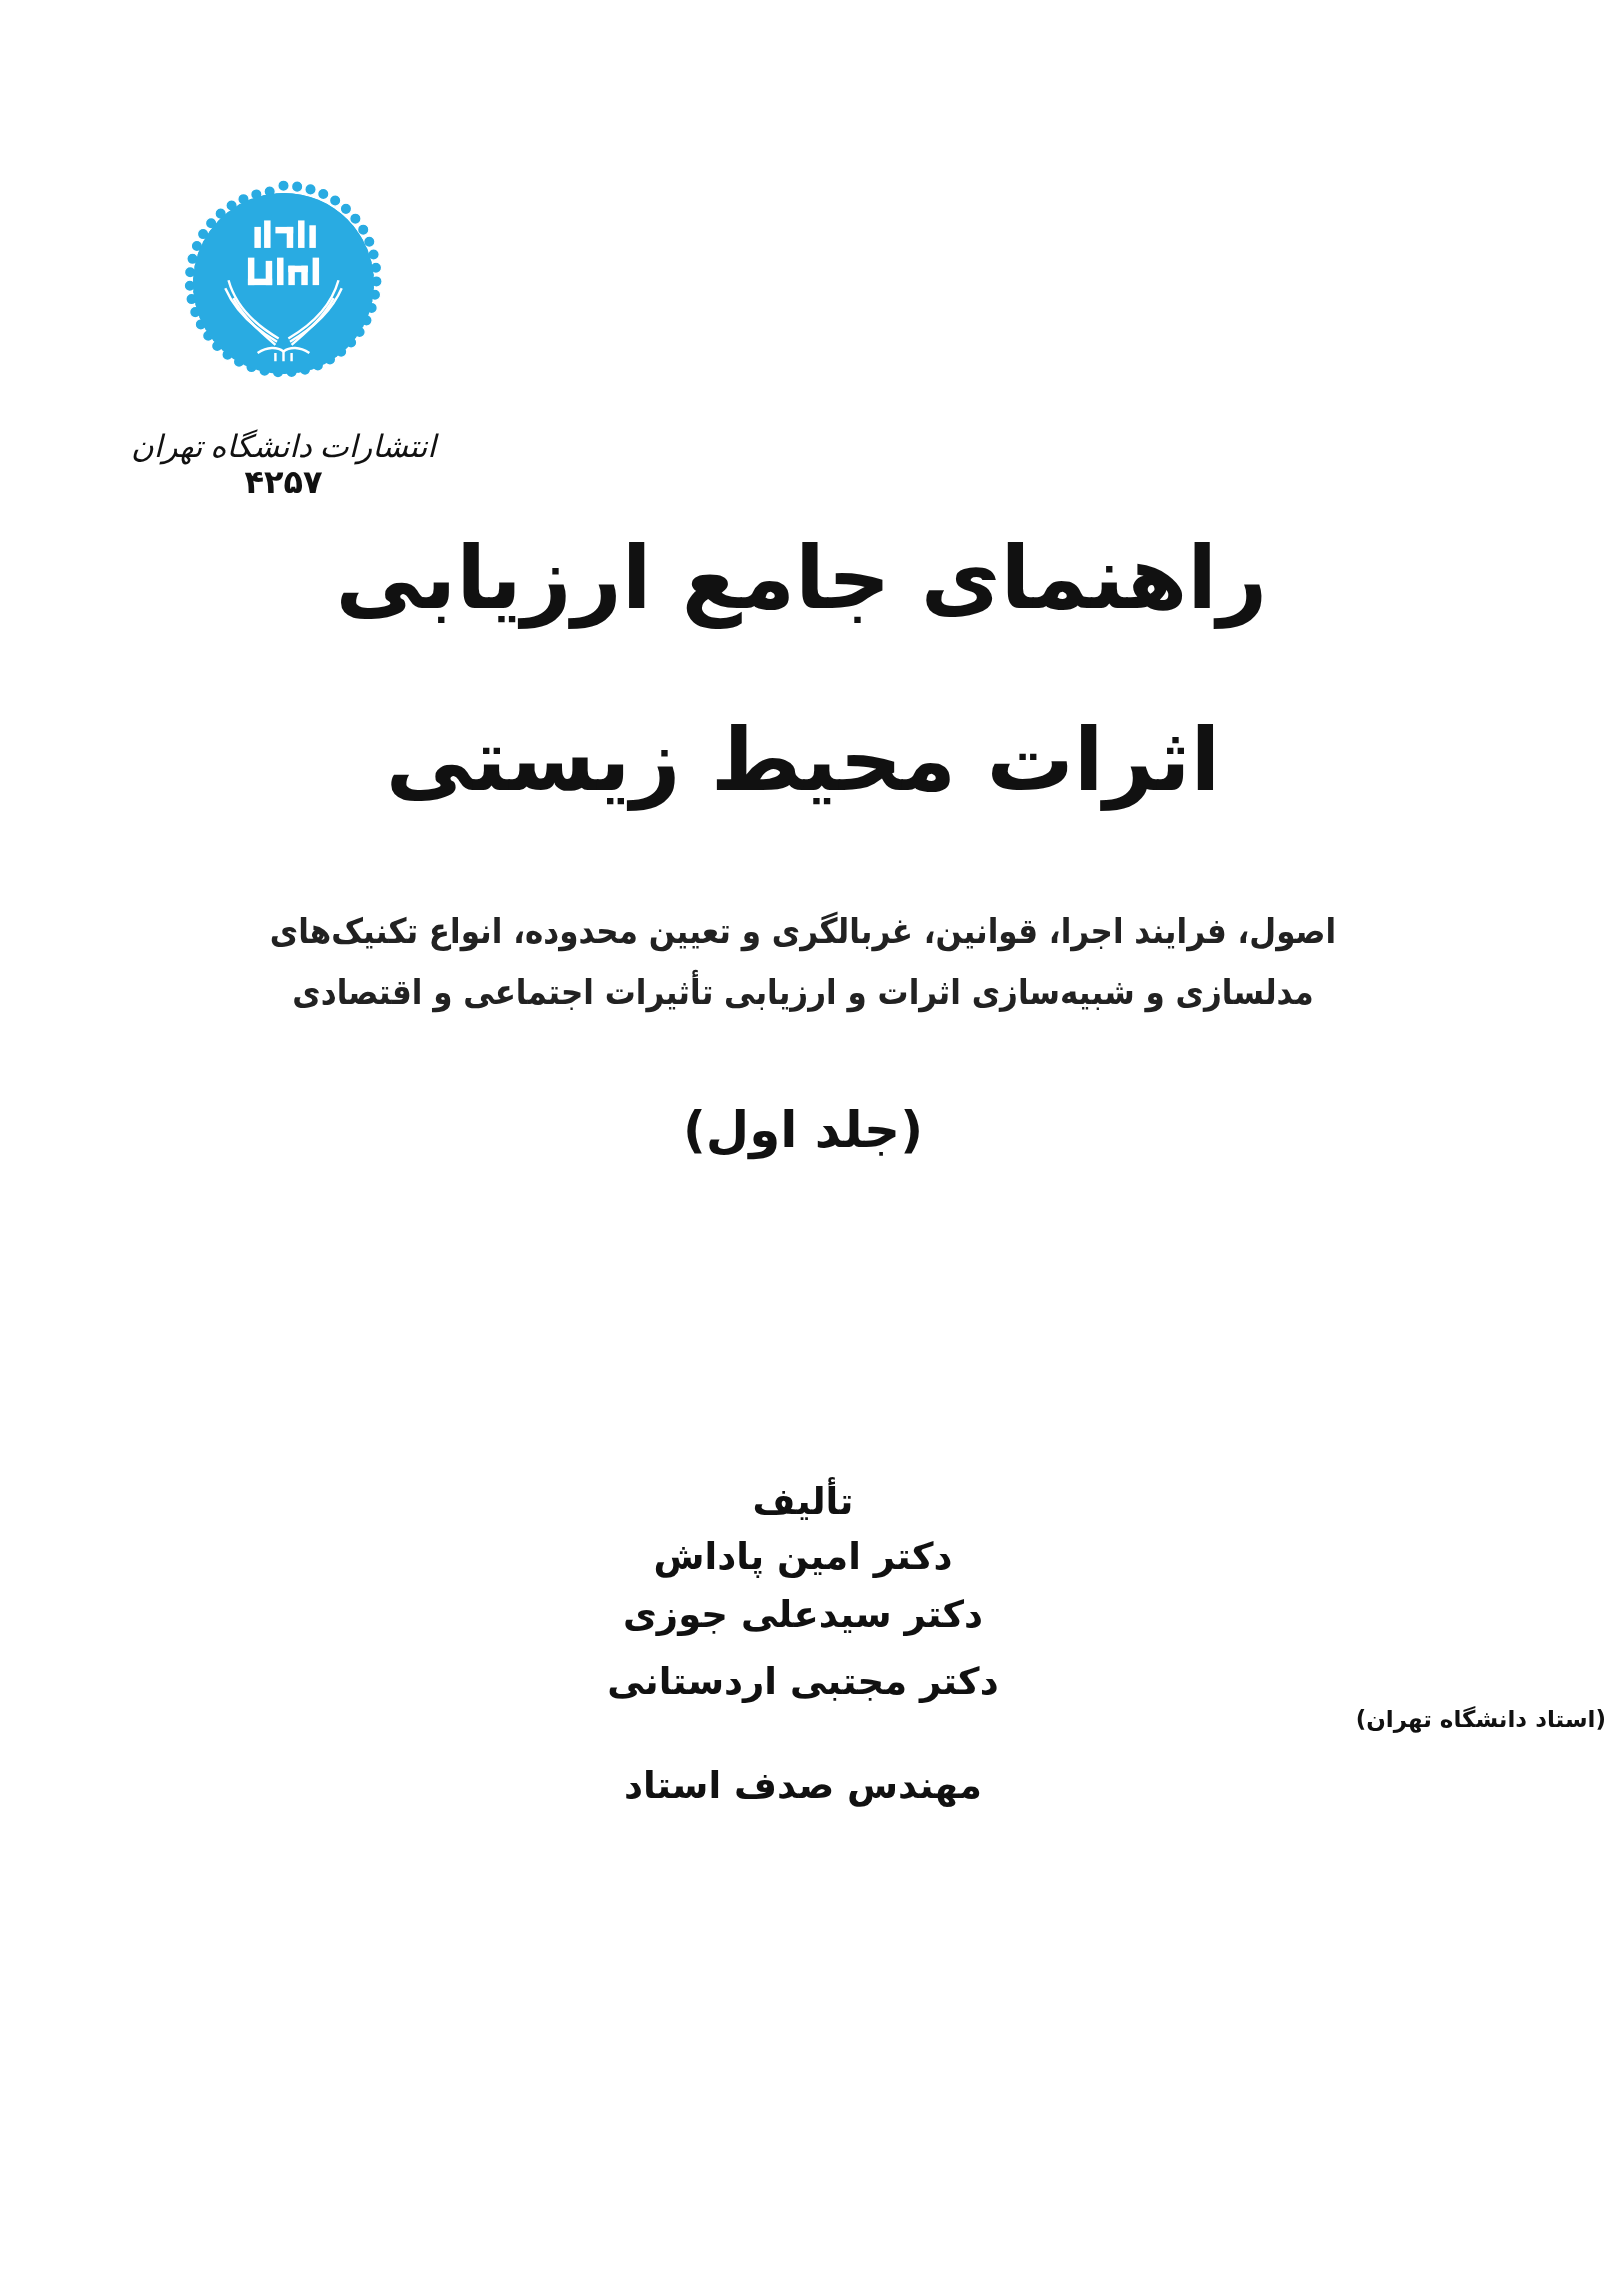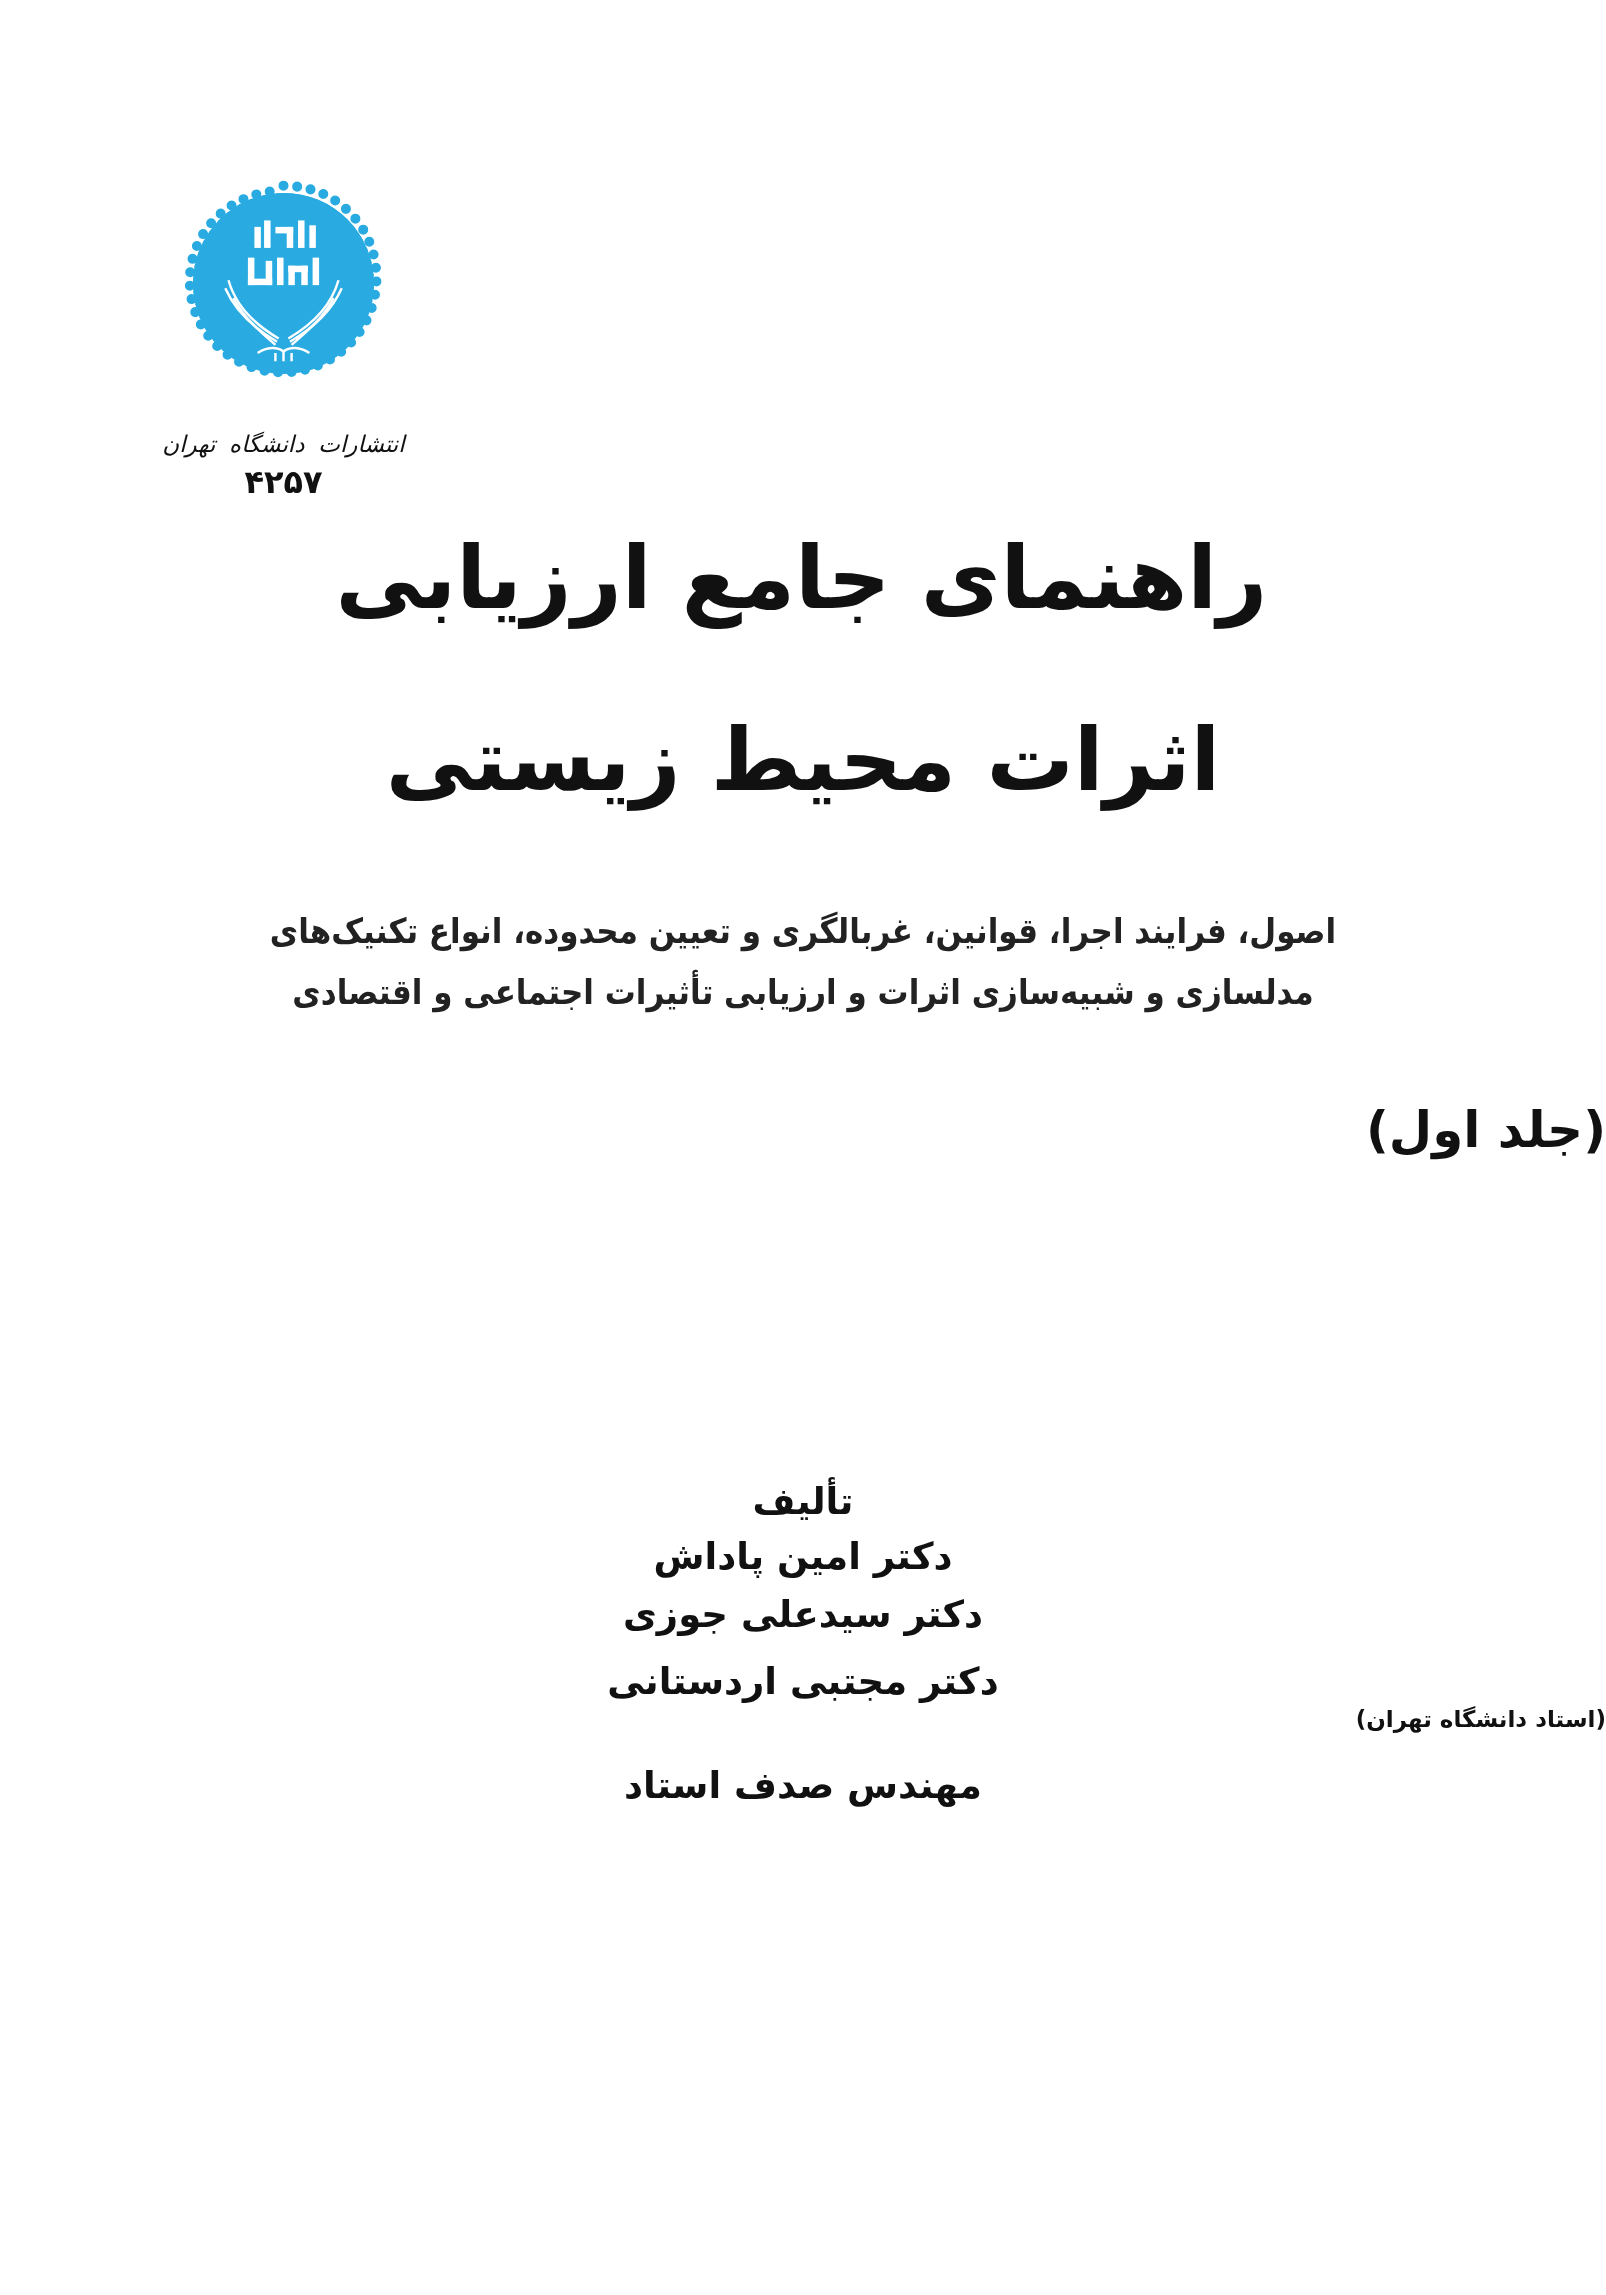--- a/index.html
+++ b/index.html
@@ -10,22 +10,22 @@
   .page { position: absolute; inset: 0; background: #ffffff; }
 
   
   .logo-block {
     position: absolute; left: 162px; top: 180px; width: 243px;
     display: flex; flex-direction: column; align-items: center;
   }
   .seal { width: 207px; height: 207px; display: block; }
   .publisher-name {
     margin-top: 40px; direction: rtl;
-    font-family: Liberation Mono, monospace; font-style: italic;
-    font-size: 23px; line-height: 39px; color: #111;
+    font-family: Liberation Serif, serif; font-style: italic;
+    font-size: 31px; line-height: 39px; color: #111;
     white-space: nowrap;
   }
   .series-number {
     direction: rtl; font-family: "DejaVu Sans", sans-serif; font-weight: bold;
     font-size: 32px; line-height: 32px; letter-spacing: 1.6px; color: #111;
   }
 
   .center-block { position: absolute; left: 0; right: 0; text-align: center; direction: rtl; }
 
   .title-line {
@@ -33,21 +33,21 @@
     font-size: 87px; line-height: 105px; color: #111;
     white-space: nowrap;
   }
   .subtitle-line {
     font-family: "DejaVu Sans", sans-serif; font-weight: bold;
     font-size: 31px; line-height: 40px; color: #222;
     white-space: nowrap; transform: scaleY(1.12);
   }
   .volume {
     font-family: "DejaVu Sans", sans-serif; font-weight: bold;
-    font-size: 50px; line-height: 65px; color: #111; text-align: right;
+    font-size: 50px; line-height: 65px; color: #111;
   }
   .authors-heading, .author-name {
     font-family: "DejaVu Sans", sans-serif; font-weight: bold;
     font-size: 37px; line-height: 47px; color: #111; white-space: nowrap; margin-top: 32px;
   }
   .author-affiliation {
     font-family: "DejaVu Sans", sans-serif; font-weight: bold;
     font-size: 23px; line-height: 29px; color: #111; white-space: nowrap; text-align: right;
   }
 </style>

